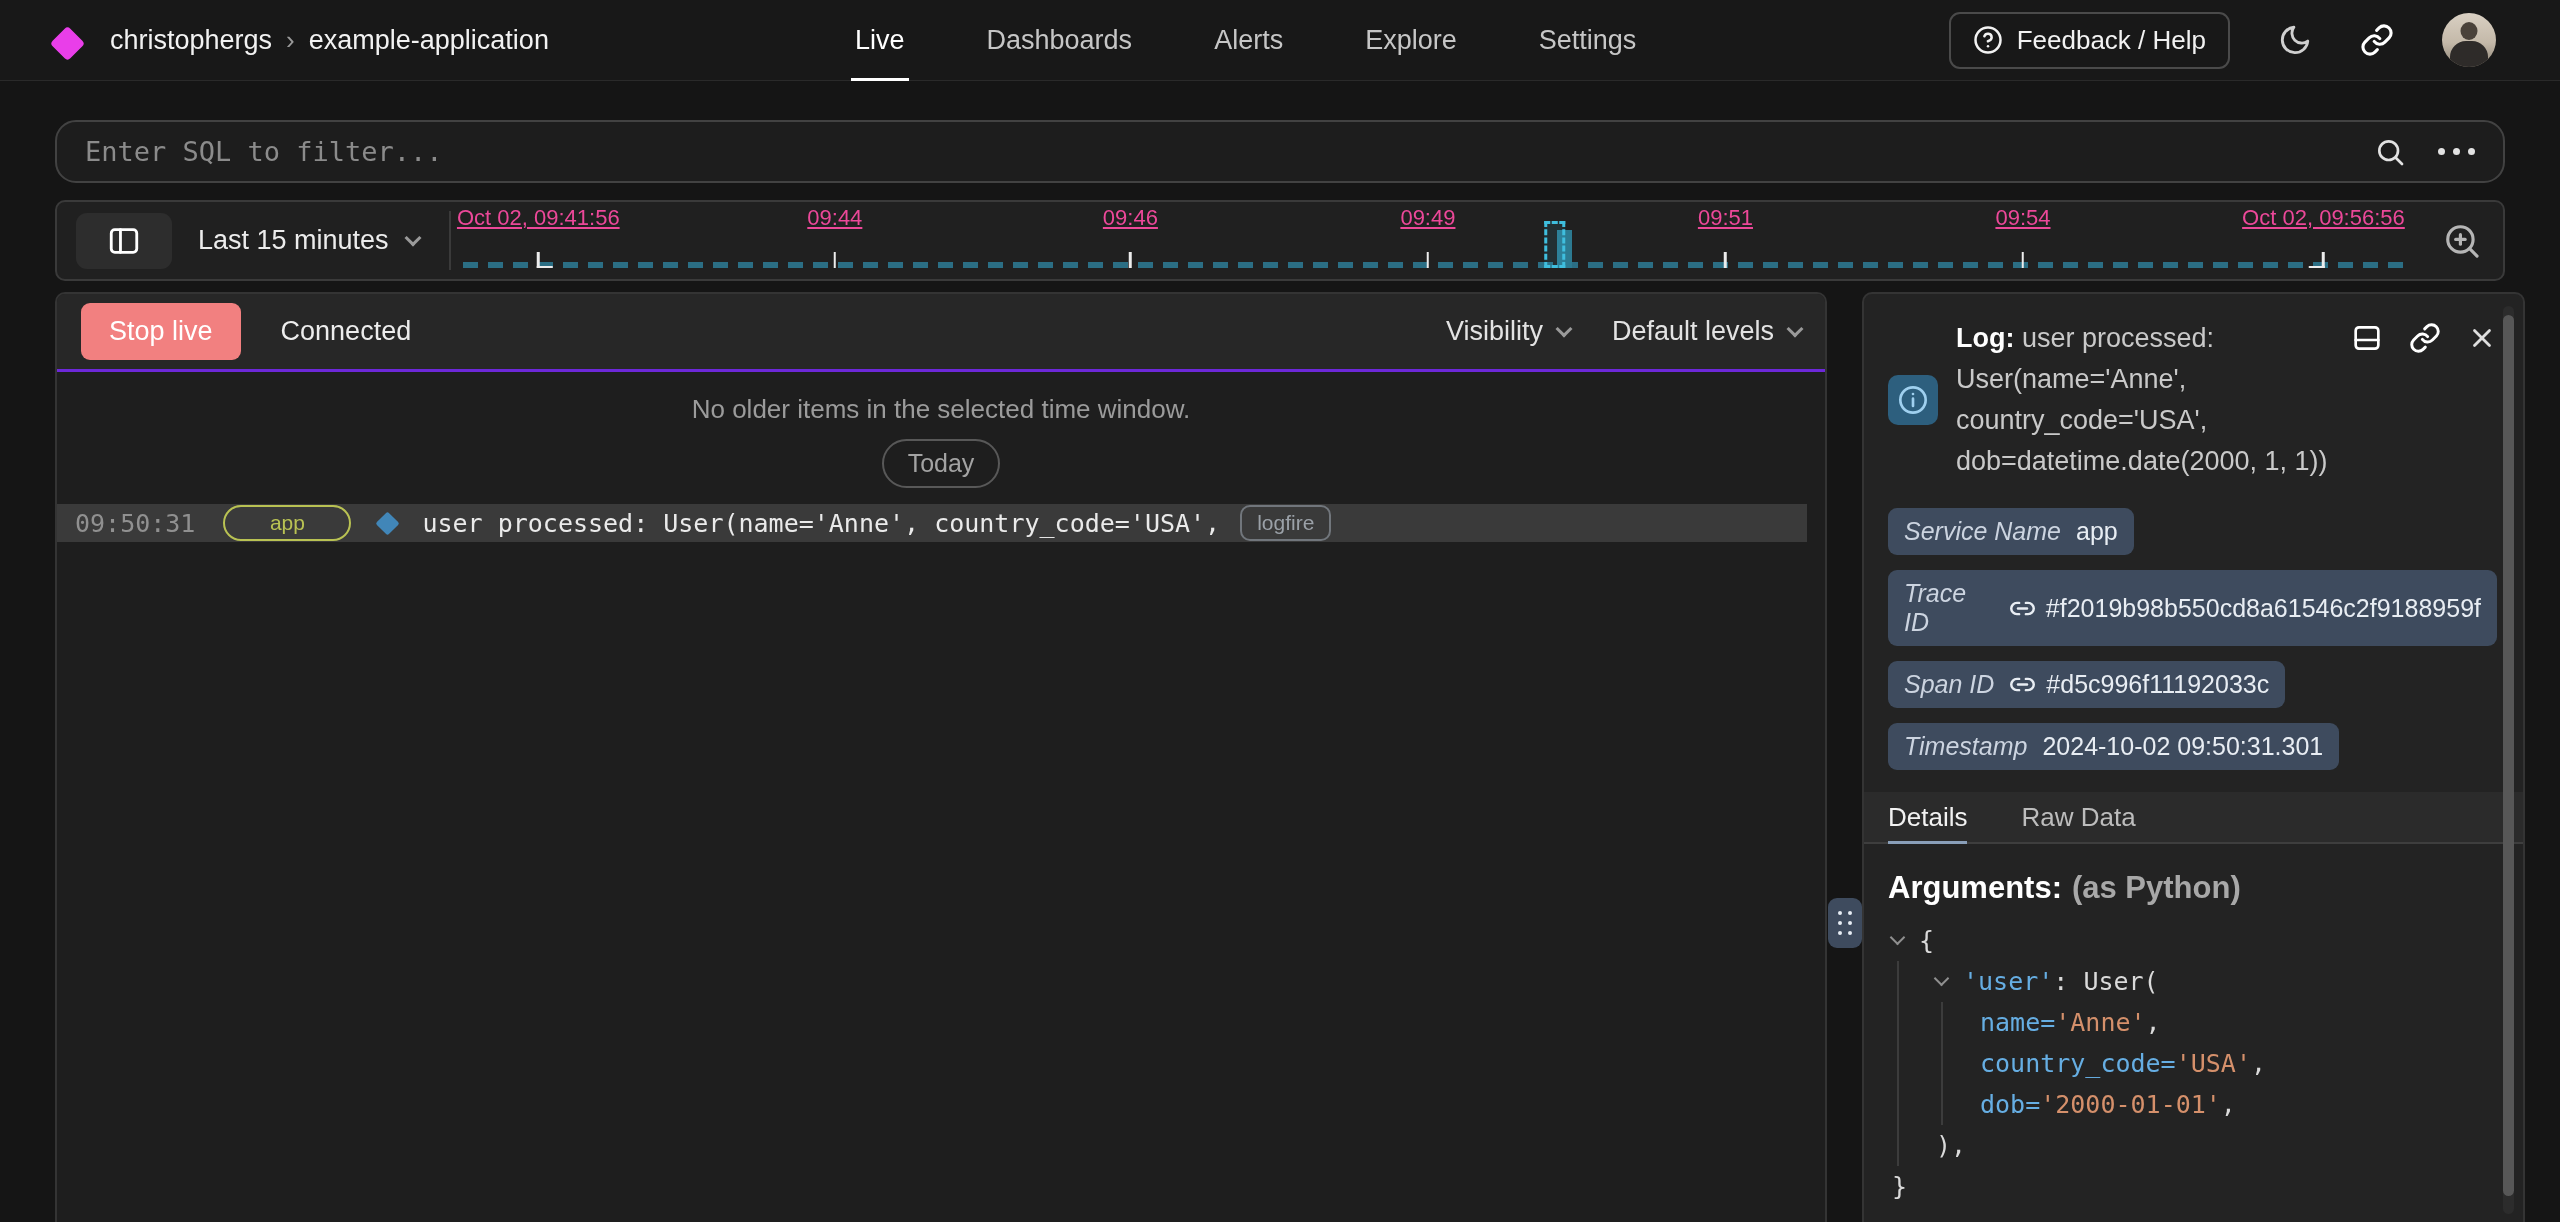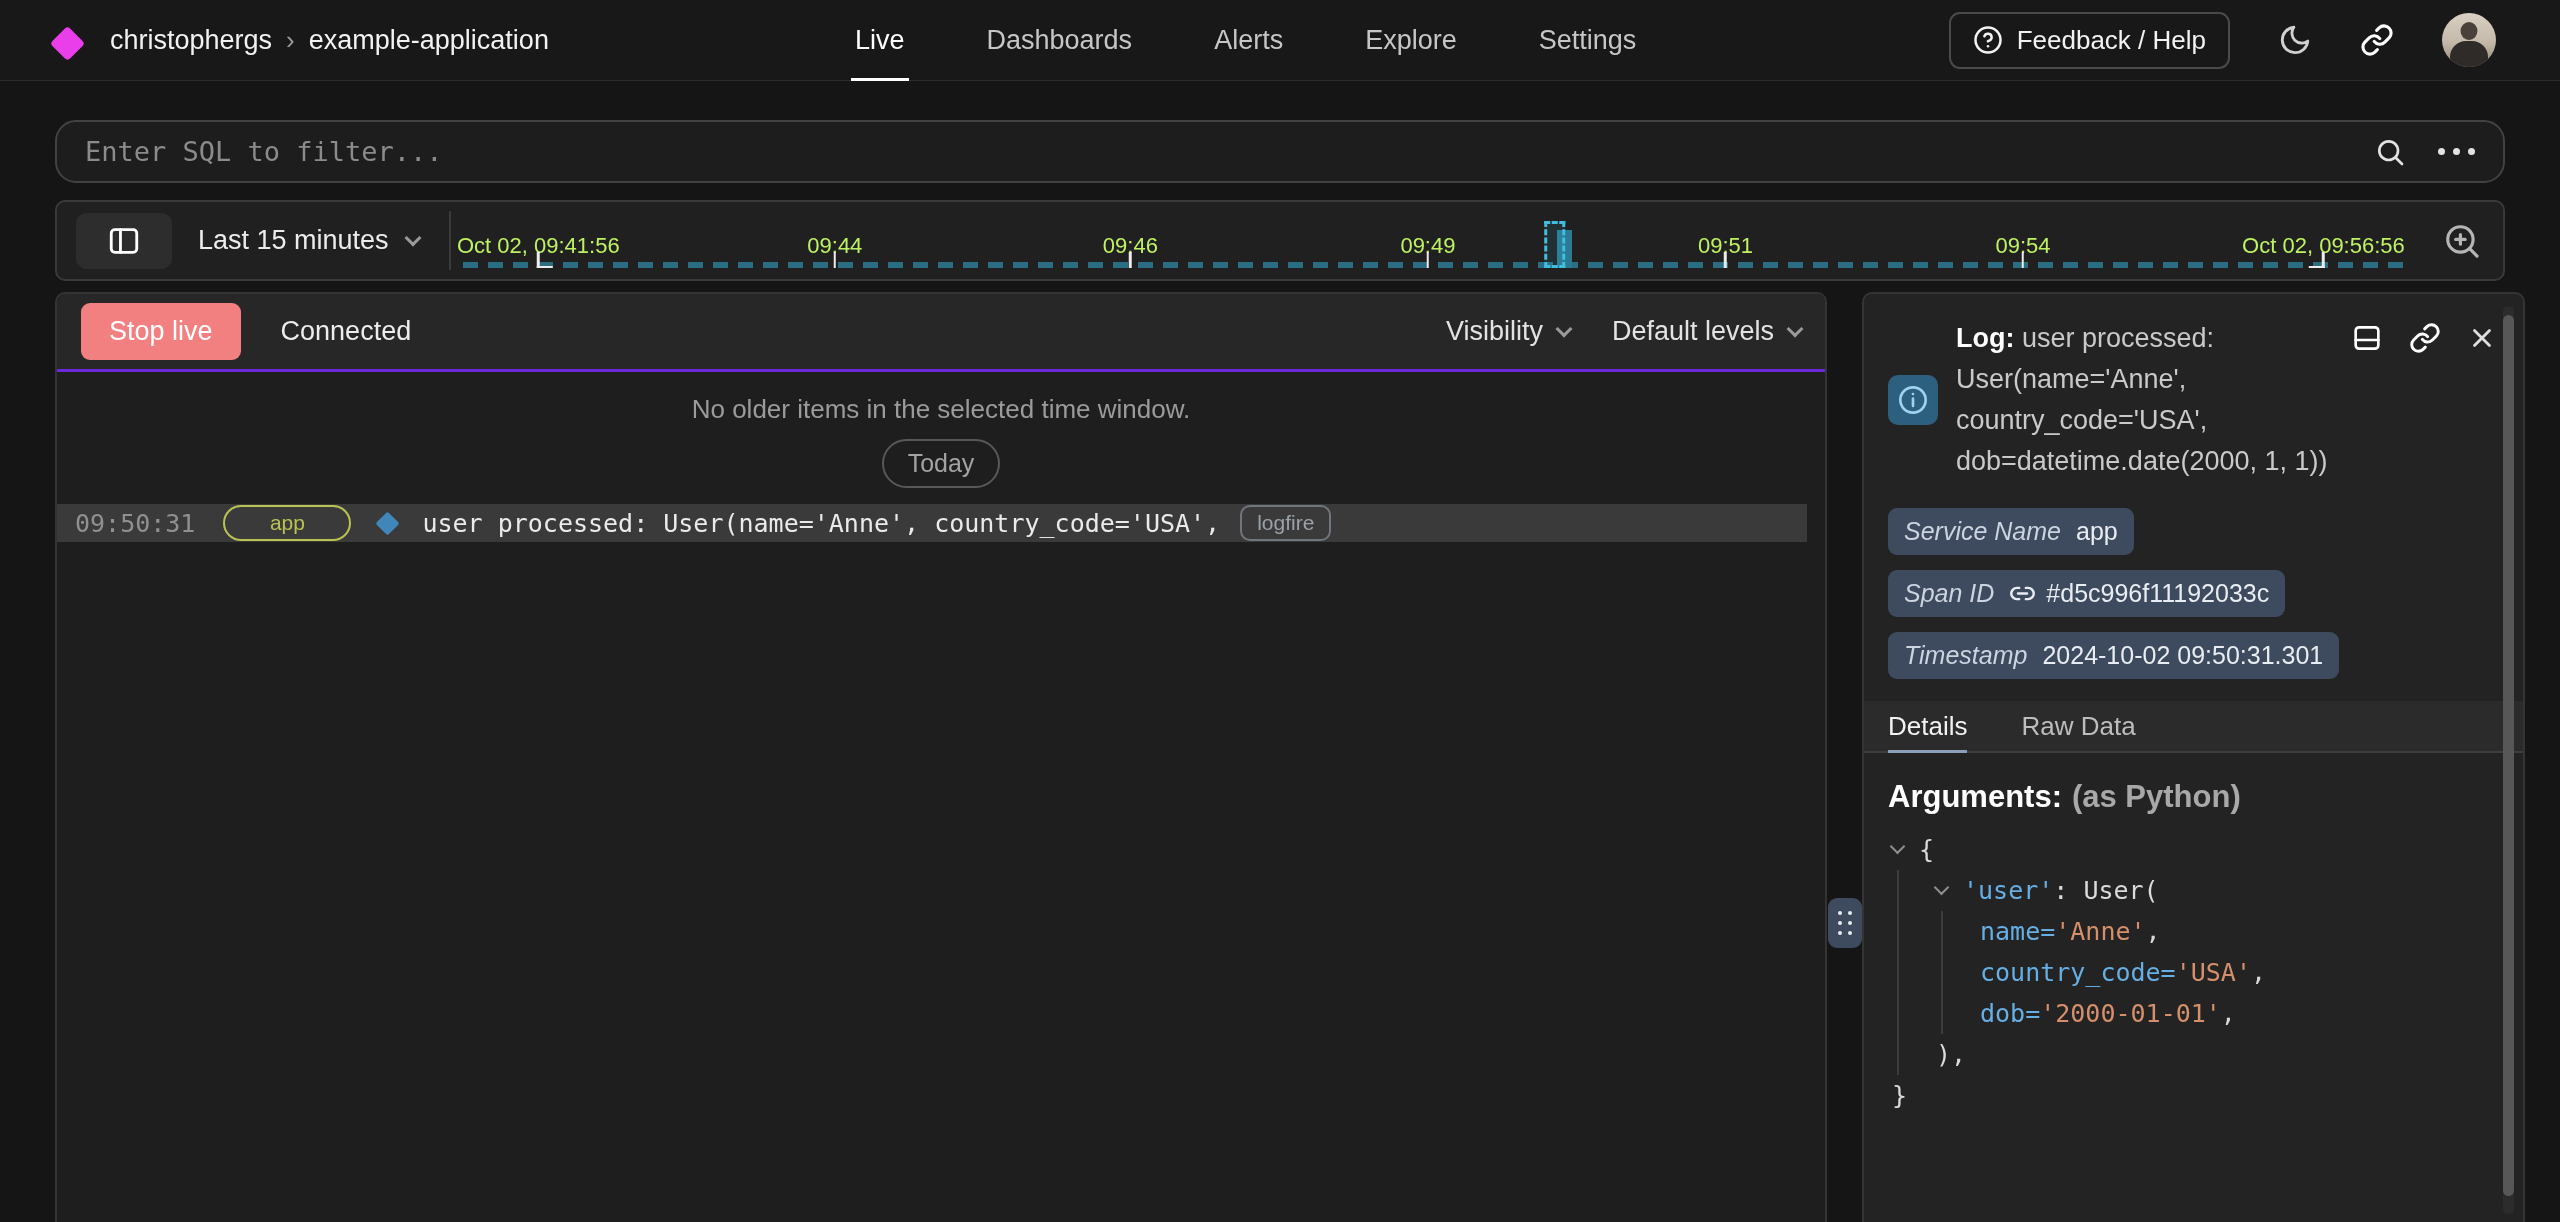--- a/index.html
+++ b/index.html
@@ -40,21 +40,21 @@
   .dots i{width:7px;height:7px;border-radius:50%;background:#e2e2e2;}
 
   
   .timeline{position:absolute;left:55px;right:55px;top:200px;height:81px;background:#202020;border:2px solid #3a3a3a;border-radius:10px;display:flex;align-items:center;}
   .tl-toggle{width:96px;height:56px;margin-left:19px;background:#2d2d2d;border:none;border-radius:11px;display:flex;align-items:center;justify-content:center;cursor:pointer;flex:0 0 auto;}
   .tl-range{display:flex;align-items:center;gap:18px;margin:0 30px 0 26px;font-size:27px;color:#ececec;cursor:pointer;white-space:nowrap;}
   .caret-down{width:12px;height:12px;border-right:3px solid #9a9a9a;border-bottom:3px solid #9a9a9a;transform:rotate(45deg);margin-top:-6px;flex:0 0 auto;}
   .tl-divider{width:2px;align-self:stretch;margin:9px 0;background:#3a3a3a;flex:0 0 auto;}
   .tl-track{position:relative;flex:1;height:100%;cursor:crosshair;}
   .tl-baseline{position:absolute;left:12px;right:12px;bottom:11px;height:6px;background:repeating-linear-gradient(90deg,#2b6e84 0 15px,transparent 15px 25px);}
-  .tl-tick{position:absolute;top:31px;transform:translateX(-50%);font-size:22px;color:#bef264;white-space:nowrap;}
+  .tl-tick{position:absolute;top:3px;transform:translateX(-50%);font-size:22px;color:#ec4899;white-space:nowrap;text-decoration:underline;}
   .tl-tickmark{position:absolute;bottom:11px;width:2.5px;height:16px;background:#ececec;transform:translateX(-50%);}
   .tl-tickmark.edge-left::after{content:"";position:absolute;bottom:0;left:0;width:16px;height:2.5px;background:#ececec;}
   .tl-tickmark.edge-right::after{content:"";position:absolute;bottom:0;right:0;width:16px;height:2.5px;background:#ececec;}
   .tl-spike{position:absolute;bottom:11px;width:15px;height:38px;background:var(--timeline-teal);transform:translateX(-20%);}
   .tl-spike-sel{position:absolute;bottom:11px;width:21px;height:47px;border:3px dashed var(--selection-cyan);background:rgba(63,190,222,0.10);transform:translateX(-75%);}
   .tl-zoom{margin:0 22px;flex:0 0 auto;}
 
   
   .main-panel{position:absolute;left:55px;top:292px;width:1772px;bottom:-6px;background:#1e1e1e;border:2px solid #343434;border-radius:10px 10px 0 0;overflow:hidden;}
   .mp-header{height:78px;background:#272727;border-bottom:3px solid #6d28d9;display:flex;align-items:center;padding:0 24px;}
@@ -287,20 +287,30 @@
       </button>
     </div>
   </div>
 
   <div class="meta">
       <div class="badge">
         <span class="lbl">Service Name</span>
         <span class="val">app</span>
       </div>
       <div class="badge">
+        <span class="lbl">Trace ID</span>
+        <span class="val"><span>
+            <svg width="27" height="27" viewBox="0 0 24 24" fill="none" stroke="#e8edf3" stroke-width="2.2" stroke-linecap="round">
+              <path d="M15 7h2a5 5 0 0 1 0 10h-2"></path>
+              <path d="M9 17H7A5 5 0 0 1 7 7h2"></path>
+              <line x1="8" y1="12" x2="16" y2="12"></line>
+            </svg>
+          </span>#f2019b98b550cd8a61546c2f9188959f</span>
+      </div>
+      <div class="badge">
         <span class="lbl">Span ID</span>
         <span class="val"><span>
             <svg width="27" height="27" viewBox="0 0 24 24" fill="none" stroke="#e8edf3" stroke-width="2.2" stroke-linecap="round">
               <path d="M15 7h2a5 5 0 0 1 0 10h-2"></path>
               <path d="M9 17H7A5 5 0 0 1 7 7h2"></path>
               <line x1="8" y1="12" x2="16" y2="12"></line>
             </svg>
           </span>#d5c996f11192033c</span>
       </div>
       <div class="badge">

